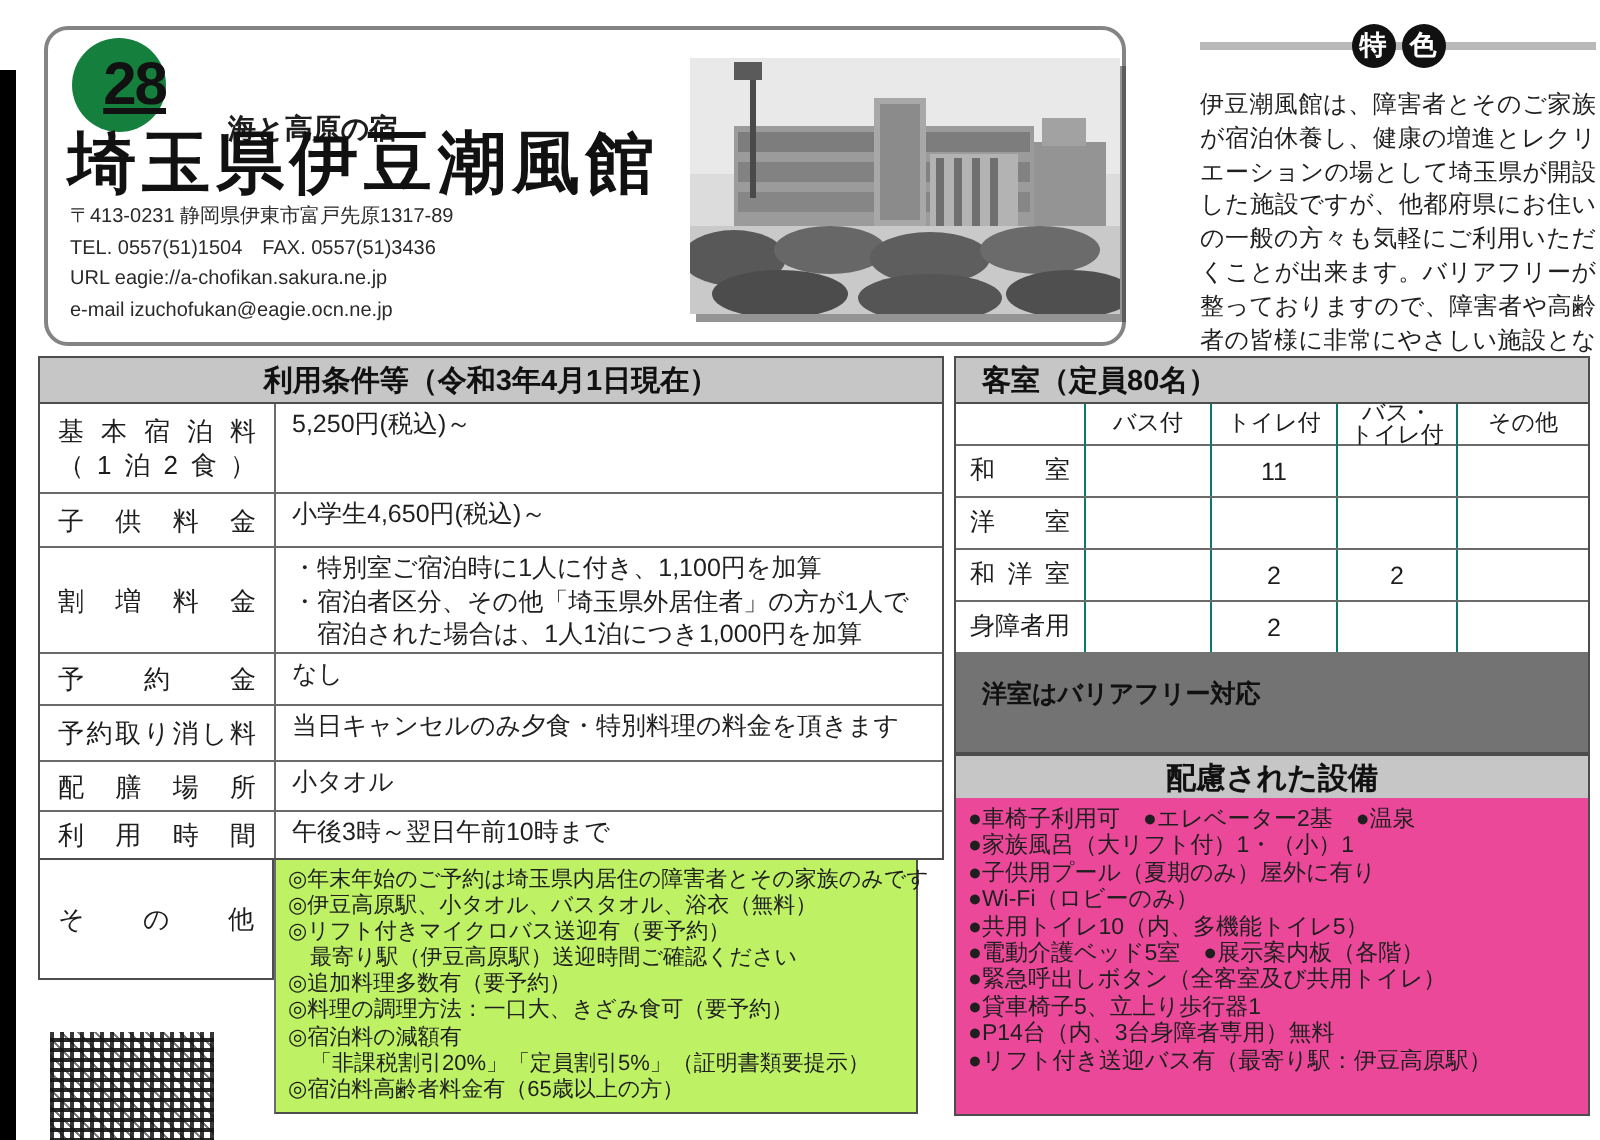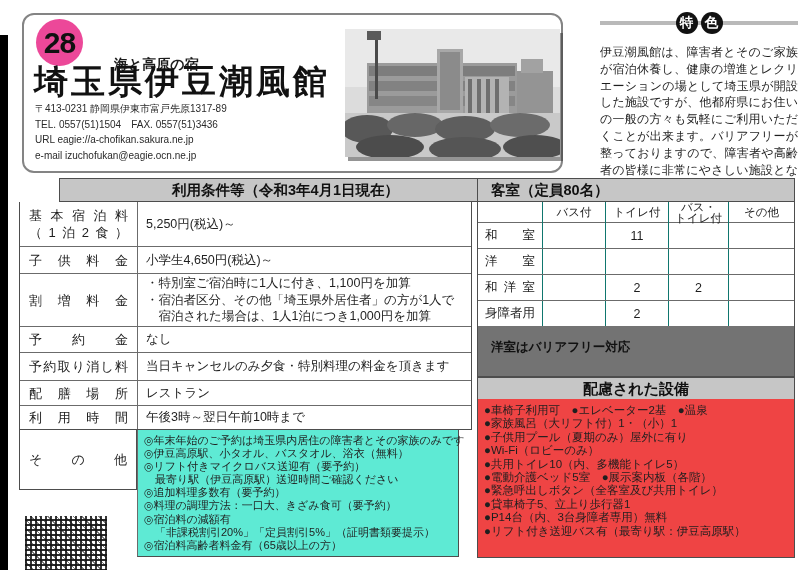--- a/index.html
+++ b/index.html
@@ -13,22 +13,22 @@
   
   .scan-edge { position:absolute; left:0; top:35px; width:8px; height:535px; background:#000; }
 
   
   .info-card {
     position:absolute; left:22px; top:13px; width:541px; height:160px;
     border:2px solid #848484; border-radius:12px; background:#fff;
   }
   .num-circle {
     position:absolute; left:12px; top:4px; width:47px; height:47px; border-radius:50%;
-    background:#ec4899; display:flex; align-items:center; justify-content:center;
-    font-size:30px; font-weight:bold; color:#111; letter-spacing:-1px;
+    background:#15803d; display:flex; align-items:center; justify-content:flex-end;
+    font-size:30px; font-weight:bold; color:#111; letter-spacing:-1px;text-decoration:underline;
   }
   .category { position:absolute; left:90px; top:3px; font-size:14px; font-weight:bold; color:#1d1d1d;margin-top:38px; }
   .facility-name { position:absolute; left:10px; top:44px; font-size:34px; font-weight:bold; letter-spacing:3px; color:#111; white-space:nowrap; }
   .addr-block { position:absolute; left:11px; top:86px; font-size:10px; line-height:15.5px; color:#2a2a2a; }
   .photo {
     position:absolute; left:321px; top:14px; width:215px; height:128px;
     box-shadow:3px 4px 0 rgba(60,60,60,.55); background:#e6e6e6;
   }
   .photo svg { display:block; }
 
@@ -42,54 +42,54 @@
     color:#fff; font-weight:bold; font-size:13.5px;
     display:flex; align-items:center; justify-content:center;
   }
   .feature-text { margin-top:6px; font-size:12px; line-height:16.8px; color:#1f1f1f; text-align:justify; }
 
   
   .band {
     position:absolute; height:24px; background:#c6c6c6; border:1.5px solid #4d4d4d;
     display:flex; align-items:center; font-weight:bold; font-size:14.5px; color:#111;
   }
-  .band.center { justify-content:center;margin-left:40px; }
+  .band.center { justify-content:center; }
   .cond-band { left:19px; top:178px; width:453px; }
   .rooms-band { left:477px; top:178px; width:318px; padding-left:13px; }
   .equip-band { left:477px; top:377px; width:318px; justify-content:center; font-size:15px; }
 
   
   .cond-table {
     position:absolute; left:19px; top:202px; width:453px;
     border:1.5px solid #4d4d4d; border-top:none; background:#fff;
   }
   .cond-row { display:flex; border-top:1px solid #6b6b6b; }
   .cond-row:first-child { border-top:none; }
   .cond-row:nth-child(1){ height:44px; } .cond-row:nth-child(2){ height:27px; }
   .cond-row:nth-child(3){ height:53px; } .cond-row:nth-child(4){ height:26px; }
   .cond-row:nth-child(5){ height:28px; } .cond-row:nth-child(6){ height:25px; }
   .cond-row:nth-child(7){ height:24px; }
   .cond-label {
     width:118px; border-right:1px solid #6b6b6b; display:flex; flex-direction:column; justify-content:center;
     font-size:13px; color:#1d1d1d;
   }
   .cond-label > div { width:100%; padding:0 9px; white-space:pre-line; text-align:justify; text-align-last:justify; line-height:17px; }
-  .cond-content { flex:1; display:flex; align-items:center; padding:2px 8px; }
+  .cond-content { flex:1; display:flex; align-items:flex-start; padding:2px 8px; }
   .cond-content > div { white-space:pre-line; font-size:12.5px; line-height:16.5px; color:#1f1f1f; }
 
   
   .other-row { position:absolute; left:19px; top:430px; display:flex; }
   .other-label {
     width:118px; height:60px; border:1.5px solid #4d4d4d; border-top:none;
     display:flex; flex-direction:column; justify-content:center; font-size:13px; color:#1d1d1d; background:#fff;
   }
   .other-label > div { width:100%; padding:0 9px; text-align:justify; text-align-last:justify; }
   .other-content {
     width:322px; height:127px; border:1.5px solid #4d4d4d; border-top:none; border-left:1px solid #6b6b6b;
-    padding:4px 5px 16px 6px; background:#5eead4;
+    padding:4px 5px 16px 6px; background:#bef264;
   }
   .other-line { font-size:11px; line-height:13.1px; white-space:pre; color:#1f1f1f; }
 
   
   .rooms-table { position:absolute; left:477px; top:202px; width:318px; border:1.5px solid #4d4d4d; border-top:none; background:#fff; }
   .room-row { display:grid; grid-template-columns:64px 63px 63px 60px 1fr; height:26px; border-top:1px solid #6b6b6b; }
   .room-row.head { height:20px; border-top:none; }
   .room-row > div { border-left:1px solid #0f766e; display:flex; align-items:center; justify-content:center; font-size:12.5px; color:#1d1d1d; }
   .room-row > div:first-child { border-left:none; }
   .room-row.head > div { font-size:11.5px; line-height:10.5px; white-space:pre-line; text-align:center; }
@@ -97,21 +97,21 @@
   .room-row .rlabel > div { width:100%; padding:0 7px; text-align:justify; text-align-last:justify; }
 
   .rooms-note {
     position:absolute; left:477px; top:326px; width:318px; height:51px;
     border:1.5px solid #4d4d4d; border-top:none; background:#737373;
     padding:13px 0 0 13px; font-size:12.5px; font-weight:bold; color:#111;
   }
 
   .equip-box {
     position:absolute; left:477px; top:399px; width:318px; height:159px;
-    border:1.5px solid #4d4d4d; border-top:none; background:#ef4444; padding:5px 4px 2px 6px;
+    border:1.5px solid #4d4d4d; border-top:none; background:#ec4899; padding:5px 4px 2px 6px;
   }
   .equip-line { font-size:11.5px; line-height:13.4px; white-space:pre; color:#1f1f1f; }
 
   
   .qr {
     position:absolute; left:25px; top:516px; width:82px; height:80px; background:#fff;
     background-image:
       repeating-linear-gradient(0deg, rgba(20,20,20,.9) 0 2px, transparent 2px 5px),
       repeating-linear-gradient(90deg, rgba(20,20,20,.85) 0 2px, transparent 2px 5px),
       repeating-linear-gradient(45deg, rgba(0,0,0,.5) 0 1px, transparent 1px 6px);
@@ -229,21 +229,21 @@
         </div>
       <div class="cond-content">
           <div>当日キャンセルのみ夕食・特別料理の料金を頂きます</div>
         </div>
     </div>
       <div class="cond-row">
       <div class="cond-label">
           <div>配膳場所</div>
         </div>
       <div class="cond-content">
-          <div>レストラン</div>
+          <div>小タオル</div>
         </div>
     </div>
       <div class="cond-row">
       <div class="cond-label">
           <div>利用時間</div>
         </div>
       <div class="cond-content">
           <div>午後3時～翌日午前10時まで</div>
         </div>
     </div>

